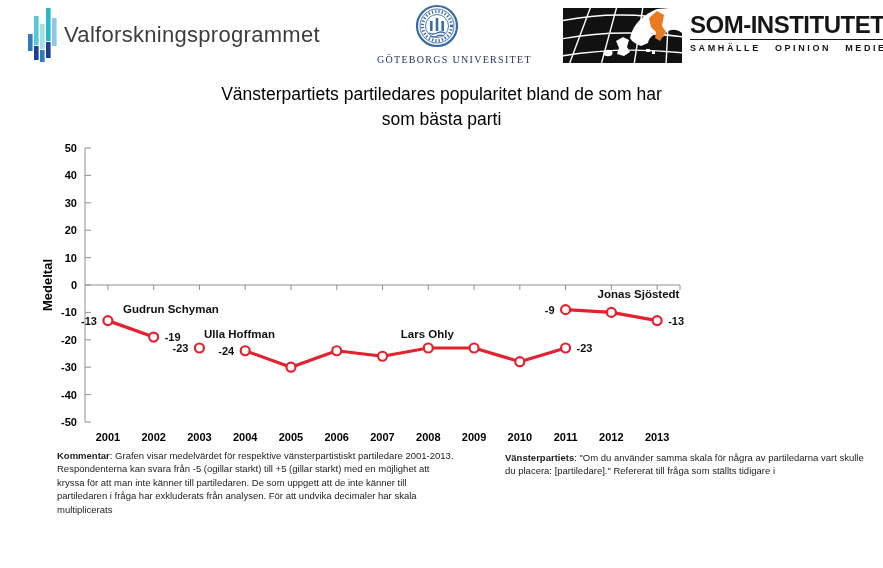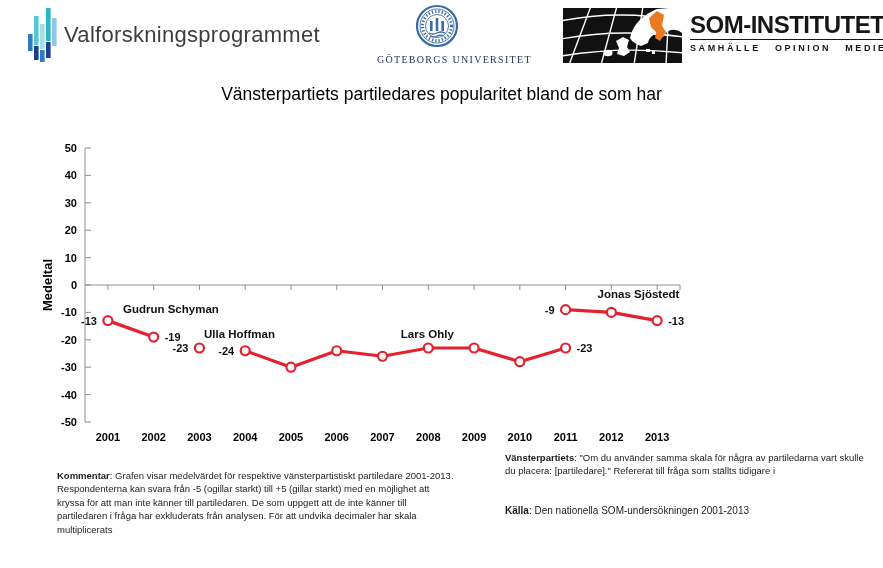--- a/index.html
+++ b/index.html
@@ -25,21 +25,21 @@
          font-size:17.5px;line-height:1.42;color:#000;}
 
   
   .tickl{font:bold 11px "Liberation Sans",sans-serif;fill:#000;}
   .vlab{font:bold 11px "Liberation Sans",sans-serif;fill:#111;}
   .nlab{font:bold 11.5px "Liberation Sans",sans-serif;fill:#111;}
   .ylabel{font:bold 13px "Liberation Sans",sans-serif;fill:#000;}
 
   
   .foot{font-size:9.5px;line-height:1.42;color:#1c1c1c;}
-  .foot-left{left:57px;top:449px;width:402px;margin-top:20px;}
+  .foot-left{left:57px;top:449px;width:402px;}
   .foot-right{left:505px;top:451px;width:368px;}
   .foot-kalla{left:505px;top:505px;width:368px;font-size:10px;color:#1c1c1c;}
   .flabel{font-weight:bold;}
 </style>
 </head>
 <body>
 
 <div class="page">
 
   <div class="abs logo-gu">
@@ -91,20 +91,21 @@
       <rect x="89" y="43" width="3" height="3" fill="#ffffff"></rect>
     </svg>
     <div class="som-text">
       <div class="som-title">SOM-INSTITUTET</div>
       <div class="som-sub">SAMHÄLLE OPINION MEDIER</div>
     </div>
   </div>
 
   <div class="abs title">
     <div>Vänsterpartiets partiledares popularitet bland de som har</div>
+    <div>som bästa parti</div>
   </div>
 
   <svg id="chart-svg" class="abs" style="left:40px;top:135px;" width="700" height="315">
       <g stroke="#909090" stroke-width="1">
         <line x1="45" y1="13" x2="45" y2="287"></line>
         <line x1="45" x2="51" y1="287" y2="287"></line>
         <line x1="45" x2="51" y1="259.6" y2="259.6"></line>
         <line x1="45" x2="51" y1="232.2" y2="232.2"></line>
         <line x1="45" x2="51" y1="204.8" y2="204.8"></line>
         <line x1="45" x2="51" y1="177.4" y2="177.4"></line>
@@ -194,17 +195,14 @@
         <text x="557.624" y="163.152" class="nlab">Jonas Sjöstedt</text>
       </g>
     </svg>
 
   <div class="abs foot foot-left">
     <span class="flabel">Kommentar</span><span>: Grafen visar medelvärdet för respektive vänsterpartistiskt partiledare 2001-2013. Respondenterna kan svara från -5 (ogillar starkt) till +5 (gillar starkt) med en möjlighet att kryssa för att man inte känner till partiledaren. De som uppgett att de inte känner till partiledaren i fråga har exkluderats från analysen. För att undvika decimaler har skala multiplicerats</span>
   </div>
   <div class="abs foot foot-right">
     <span class="flabel">Vänsterpartiets</span><span>: "Om du använder samma skala för några av partiledarna vart skulle du placera: [partiledare]." Refererat till fråga som ställts tidigare i</span>
   </div>
-  <div class="abs foot-kalla">
-    <span class="flabel">Källa</span><span>: Den nationella SOM-undersökningen 2001-2013</span>
-  </div>
 
 </div>
 
 </body></html>

